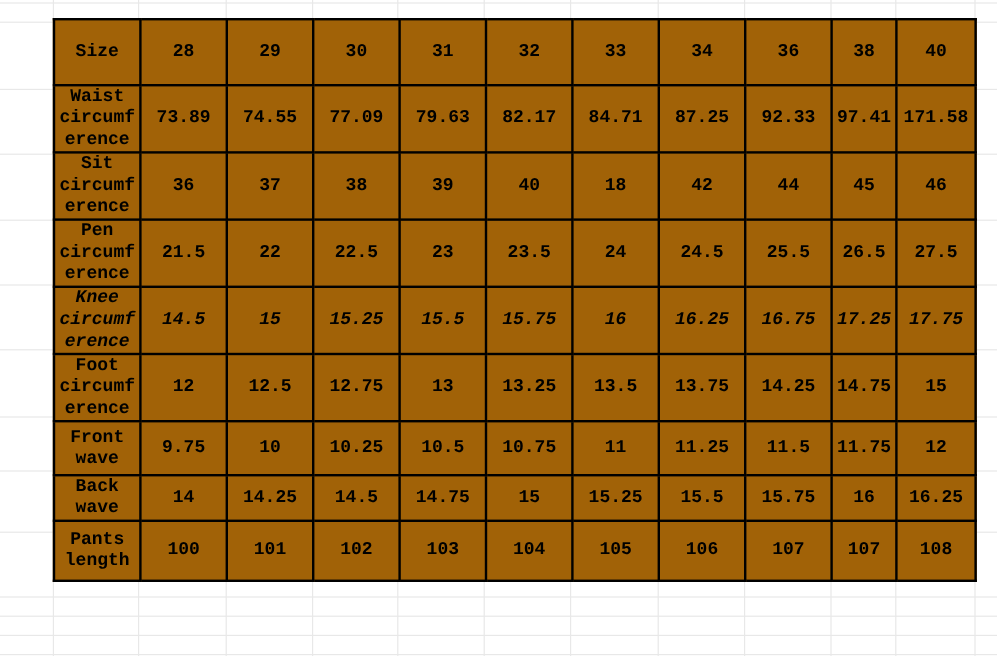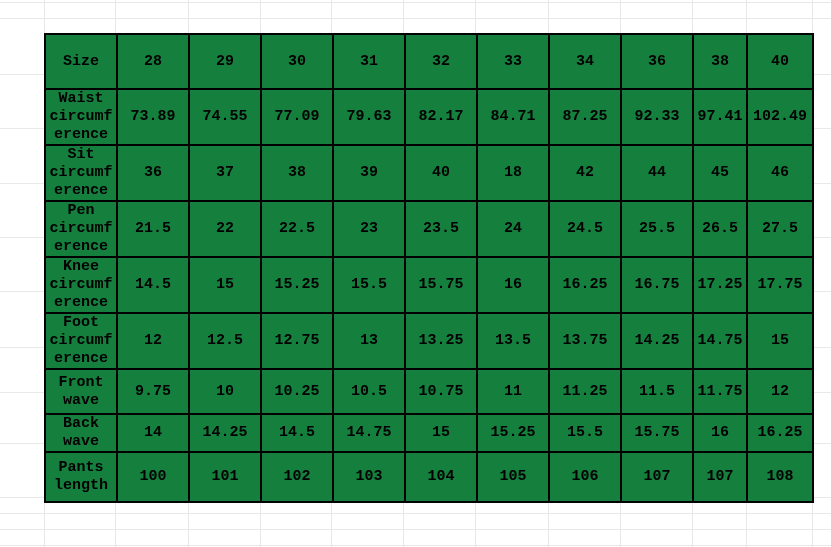--- a/index.html
+++ b/index.html
@@ -34,43 +34,43 @@
     position: absolute;
     top: 0;
     bottom: 0;
     width: 1px;
     background: #e8e8e8;
   }
   
   table.size-table {
     position: absolute;
     left: 44px;
-    top: 33px;
+    top: 15px;
     border-collapse: collapse;
     table-layout: fixed;
-    background: #15803d;
+    background: #a16207;
   }
   table.size-table td {
     border: 2px solid #000000;
     padding: 0;
     text-align: center;
     vertical-align: middle;
     color: #000000;
     font-family: "Liberation Mono", "DejaVu Sans Mono", monospace;
     font-weight: 700;
     font-size: 15px;
     line-height: 18px;
     white-space: pre-line;
     overflow: hidden;
   }
   table.size-table tr:nth-child(1) { height: 55px; }
   table.size-table tr:nth-child(2) { height: 54px; border-radius: 19px; }
   table.size-table tr:nth-child(3) { height: 55px; }
   table.size-table tr:nth-child(4) { height: 54px; padding-left: 30px; }
-  table.size-table tr:nth-child(5) { height: 54px; }
+  table.size-table tr:nth-child(5) { height: 54px; font-style: italic; }
   table.size-table tr:nth-child(6) { height: 56px; padding-left: 19px; }
   table.size-table tr:nth-child(7) { height: 45px; }
   table.size-table tr:nth-child(8) { height: 34px; }
   table.size-table tr:nth-child(9) { height: 50px; }
 </style>
 </head>
 <body>
 
 <div class="canvas">
   <div class="bg-grid">
@@ -135,21 +135,21 @@
 erence</td>
           <td>73.89</td>
           <td>74.55</td>
           <td>77.09</td>
           <td>79.63</td>
           <td>82.17</td>
           <td>84.71</td>
           <td>87.25</td>
           <td>92.33</td>
           <td>97.41</td>
-          <td>102.49</td>
+          <td>171.58</td>
         </tr>
         <tr>
           <td>Sit
 circumf
 erence</td>
           <td>36</td>
           <td>37</td>
           <td>38</td>
           <td>39</td>
           <td>40</td>

